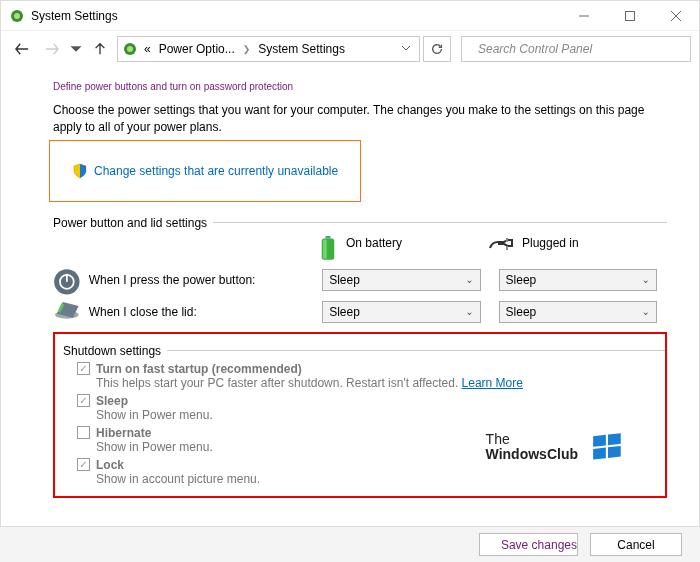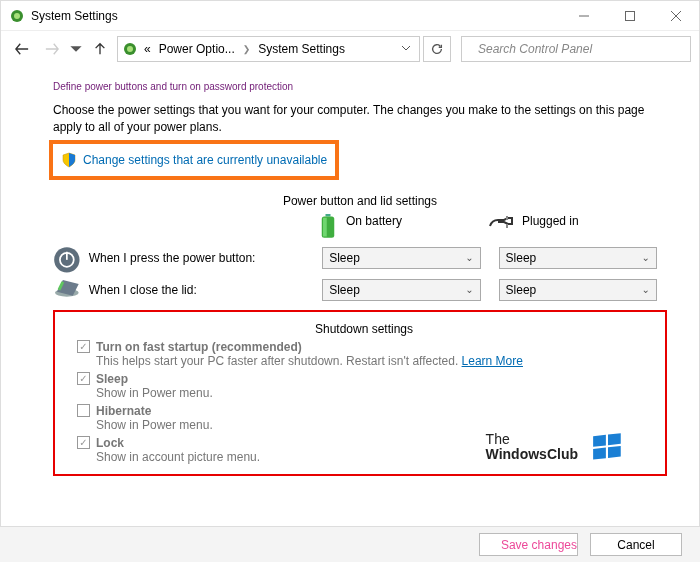--- a/index.html
+++ b/index.html
@@ -83,34 +83,33 @@
   .heading {
     color: #701a75;
     font-size: 10px;
   }
   .desc {
     margin-top: 10px;
     line-height: 1.4;
   }
   .changelink-wrap {
     margin: 4px -4px 10px -4px;
-    padding: 8px;
-    border: 4px solid #f97316;
+    padding: 22px;
+    border: 1px solid #f97316;
     display: inline-flex;
     align-items: center;
     gap: 6px;
   }
   .shield {
     width: 16px; height: 16px;
   }
   .link { color: #006bb3; }
   .group-label {
     display: flex; align-items: center;
     margin: 4px 0;
-    flex-direction: column;
   }
   .group-label .line { flex: 1; height: 1px; background: #ccc; margin-left: 6px; }
   .modes {
     display: flex;
     margin: 6px 0 6px 0;
   }
   .modes .spacer2 { width: 265px; }
   .modes .col {
     width: 170px;
     display: flex; align-items: flex-start; gap: 8px;
@@ -178,21 +177,21 @@
     padding-right: 18px;
     gap: 12px;
   }
   .btn {
     min-width: 92px; height: 23px;
     border: 1px solid #bbb;
     background: #fff;
     display: flex; align-items: center; justify-content: center;
     font-size: 12px;
   }
-  .btn.disabled { color: #ec4899; padding-left: 21px; }
+  .btn.disabled { color: #701a75; padding-left: 21px; }
 </style>
 </head>
 <body>
 
 <div class="titlebar">
   <span class="title-icon">
     <svg viewBox="0 0 16 16">
         <circle cx="8" cy="8" r="6" fill="#3a8f2e"></circle>
         <circle cx="8" cy="8" r="3" fill="#a7e07a"></circle>
       </svg>

